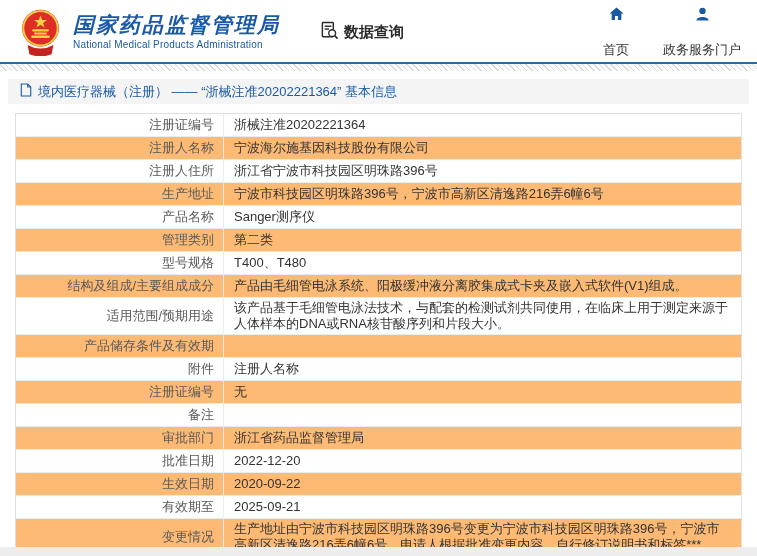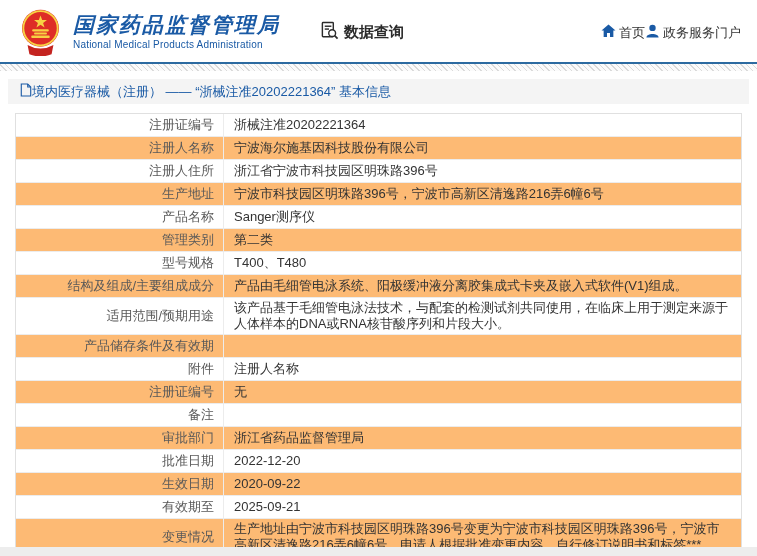--- a/index.html
+++ b/index.html
@@ -25,40 +25,41 @@
     letter-spacing: 2px; line-height: 24px; font-style: italic;
   }
   .org-en { font-size: 10px; color: #1a5aa5; margin-top: 2px; letter-spacing: 0.2px; }
   .data-query {
     display: flex; align-items: center; gap: 5px;
     margin-left: 40px; cursor: pointer; margin-top: 2px;
   }
   .data-query-label { font-size: 15px; font-weight: 600; color: #2b2b2b; }
   .header-spacer { flex: 1; }
   .nav-item {
-    display: flex; flex-direction: row; align-items: center;
-    gap: 3px; cursor: pointer; margin-top: 4px;
+    display: flex; flex-direction: column; align-items: center;
+    gap: 16px; margin-left: 34px; cursor: pointer; margin-top: 4px;
   }
   .nav-label { font-size: 13px; color: #333333; white-space: nowrap; }
 
   
   .header-line { height: 2px; background: #2c6aa0; }
   .hatch-band {
     height: 7px;
     background: repeating-linear-gradient(
       45deg, #dadada 0, #dadada 1px, #fbfbfb 1px, #fbfbfb 4px);
   }
 
   
   .breadcrumb {
     margin: 8px 8px 0 8px;
     height: 25px;
     background: #f4f4f4;
     display: flex; align-items: center;
     padding-left: 12px;
+    gap: 6px;
   }
   .breadcrumb-text { font-size: 13px; color: #1a5aa5; }
 
   
   .info-table {
     margin: 9px 15px 0 15px;
     width: 727px;
     border: 1px solid #e0e0e0;
     border-bottom: none;
   }

